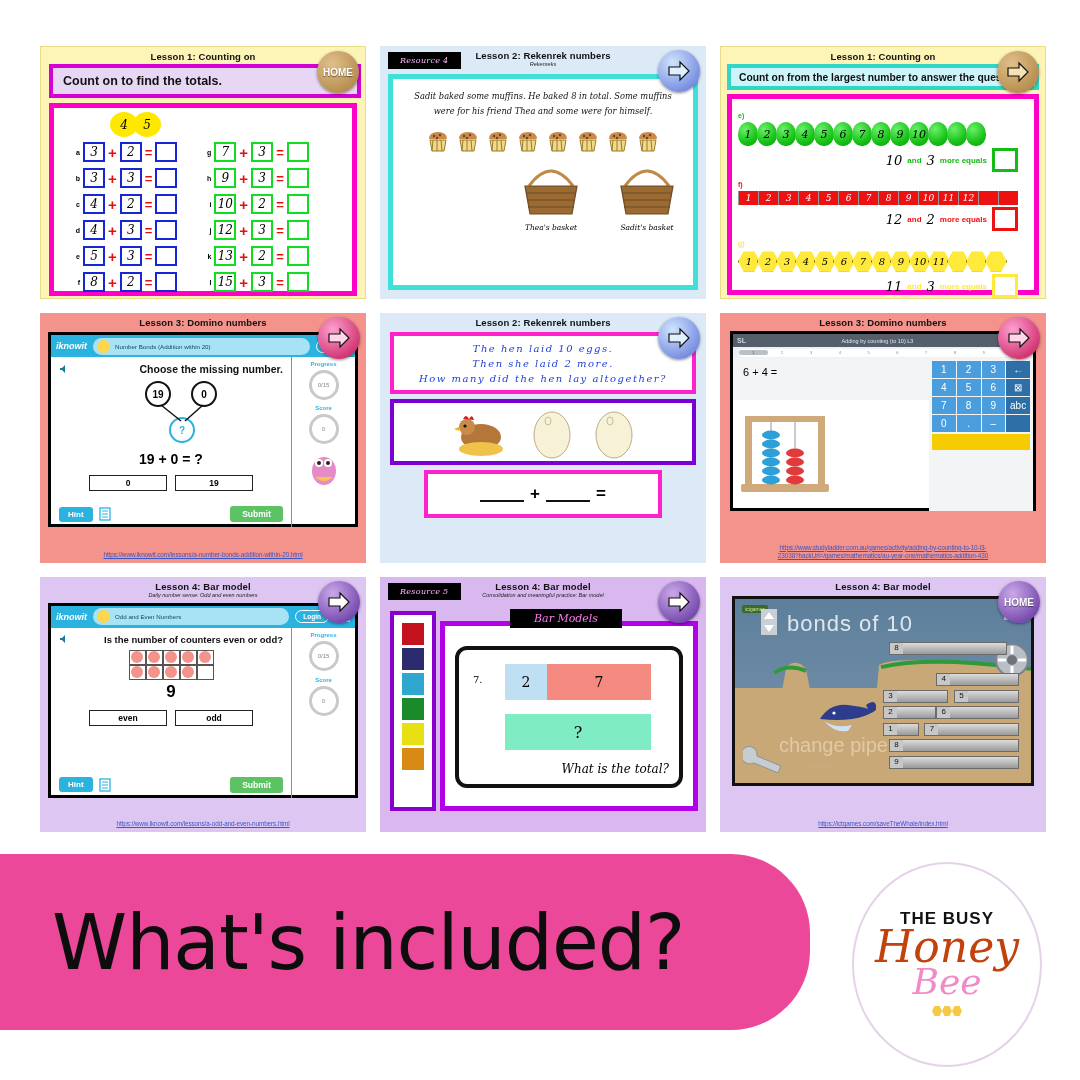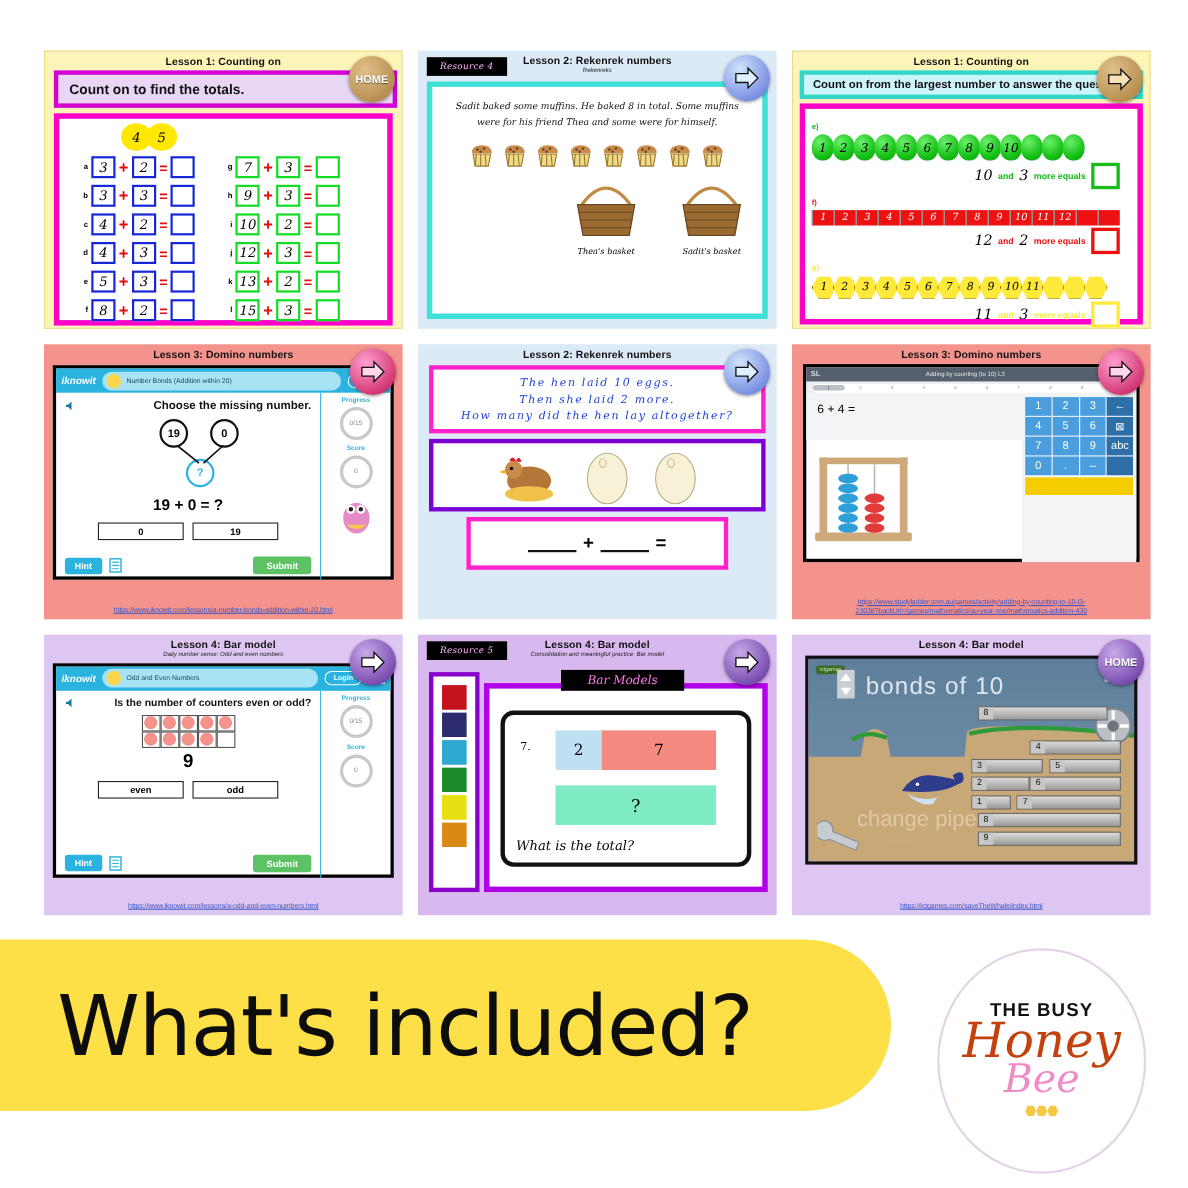--- a/index.html
+++ b/index.html
@@ -273,21 +273,21 @@
     margin: 20px 10px 0 10px; border: 4px solid #111; border-radius: 12px;
     height: 142px; background: #fff; position: relative; padding: 14px 10px 0 10px;
   }
   .bm-no { position: absolute; left: 14px; top: 24px; font-family: "DejaVu Serif", serif; font-size: 10px; }
   .bar-top { display: flex; margin-left: 36px; width: 146px; height: 36px; }
   .bar-seg { display: flex; align-items: center; justify-content: center;
     font-family: "DejaVu Serif", serif; font-size: 14px; }
   .bar-bot { margin-left: 36px; width: 146px; height: 36px; background: #7fecc4;
     display: flex; align-items: center; justify-content: center;
     font-family: "DejaVu Serif", serif; font-size: 16px; margin-top: 14px; }
-  .bm-q { text-align: left; font-family: "DejaVu Serif", serif; font-style: italic;
+  .bm-q { text-align: right; font-family: "DejaVu Serif", serif; font-style: italic;
     font-size: 12px; margin-top: 12px; }
 
   
   #card9 { background: #ddc6f2; }
   .whale-shell { margin: 0 12px; border: 3px solid #111; height: 190px; position: relative; overflow: hidden; }
   .sky { position: absolute; inset: 0; background: linear-gradient(#5d7f9b, #6e8ba5 55%, #7e96ad); }
   .sand { position: absolute; left: 0; right: 0; bottom: 0; height: 52%; background: #c9a878; }
   .bonds-title {
     position: absolute; left: 52px; top: 12px; color: #dfe7ee;
     font-size: 22px; letter-spacing: 1px;
@@ -299,22 +299,22 @@
     border: 1px solid #6b6b6b; display: flex; align-items: center;
   }
   .pipe .pn { width: 13px; text-align: center; font-size: 8px; color: #111; background:#c7c7c7; height:100%; }
   .pipe .segs { flex: 1; display: flex; }
   .pipe .segs i { flex: 1; border-left: 1px solid #707070; }
   .wrench-txt { position: absolute; left: 44px; bottom: 26px; color: #e2c9a6; font-size: 20px; }
   .wrench-sub { position: absolute; left: 68px; bottom: 14px; color: #c9ab80; font-size: 7px; }
 
   
   .banner {
-    position: absolute; left: 0; top: 854px; width: 810px; height: 156px;
-    background: #fde047; border-radius: 0 79px 79px 0;
+    position: absolute; left: 0; top: 854px; width: 810px; height: 176px;
+    background: #ec4899; border-radius: 0 79px 79px 0;
     display: flex; align-items: center;
   }
   .banner h1 {
     font-family: "DejaVu Sans", sans-serif;
     font-weight: 400; font-size: 76px; color: #0d0d0d;
     padding-left: 52px; letter-spacing: -1px;
   }
   .logo {
     position: absolute; left: 852px; top: 862px;
     width: 190px; height: 205px; border-radius: 50%;

